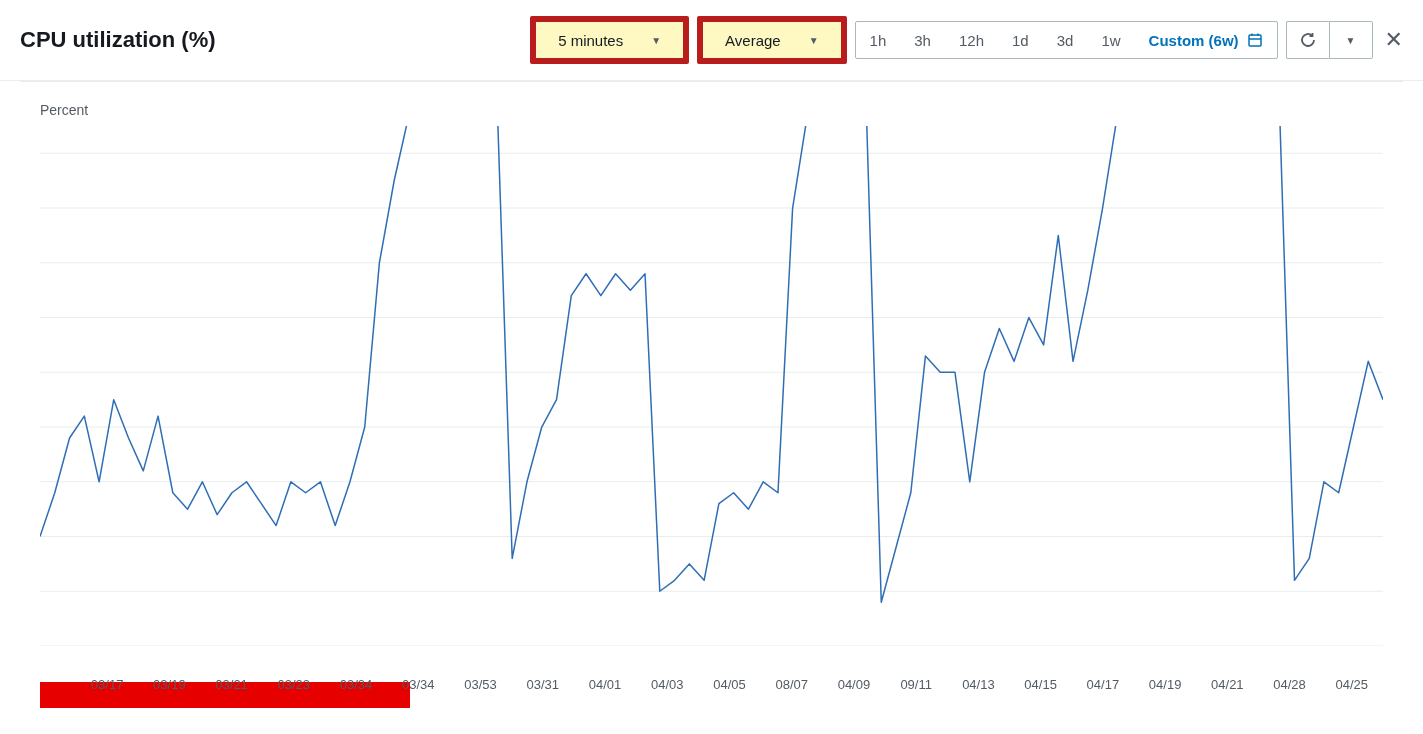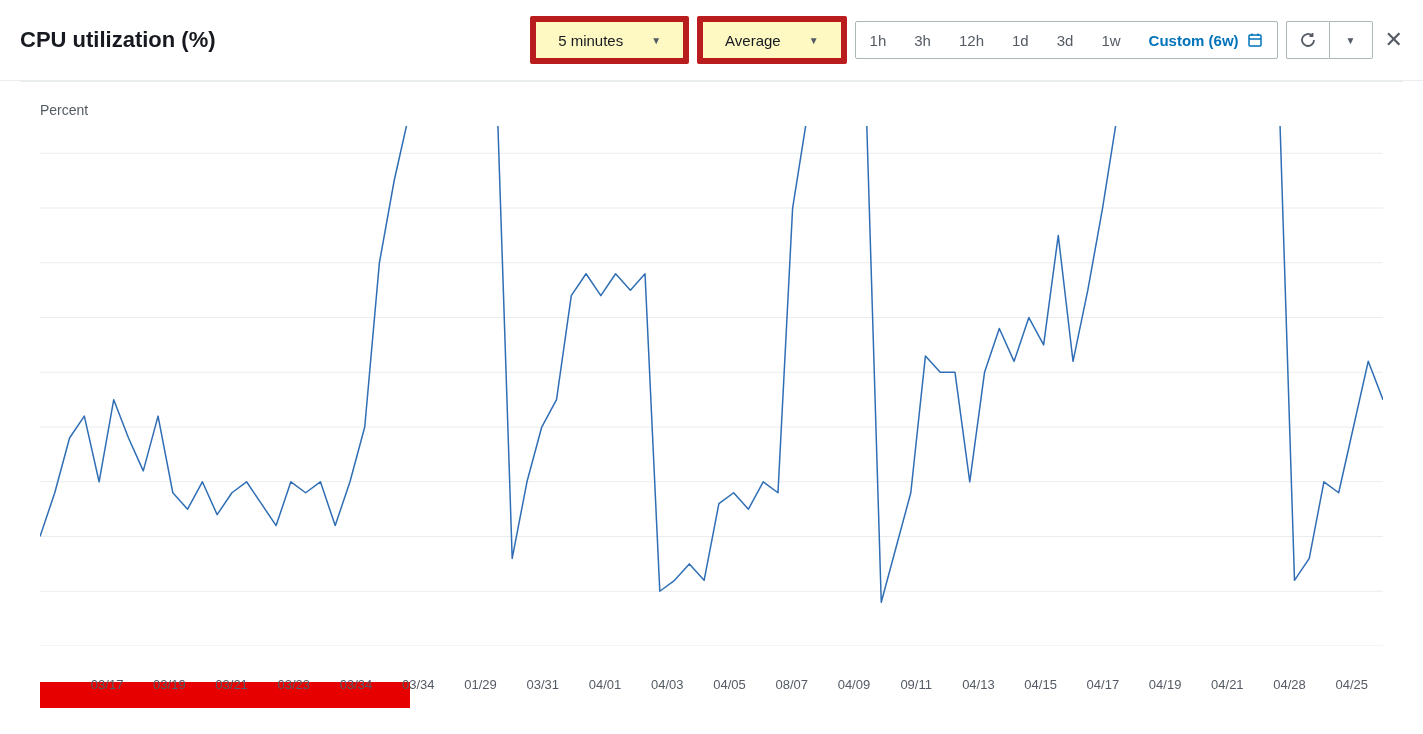--- a/index.html
+++ b/index.html
@@ -103,21 +103,21 @@
         </svg>
     </div>
   </div>
   <div class="x-axis" id="x-axis">
       <div>03/17</div>
       <div>03/19</div>
       <div>03/21</div>
       <div>03/23</div>
       <div>03/34</div>
       <div>03/34</div>
-      <div>01/29</div>
+      <div>03/53</div>
       <div>03/31</div>
       <div>04/01</div>
       <div>04/03</div>
       <div>04/05</div>
       <div>08/07</div>
       <div>04/09</div>
       <div>09/11</div>
       <div>04/13</div>
       <div>04/15</div>
       <div>04/17</div>

